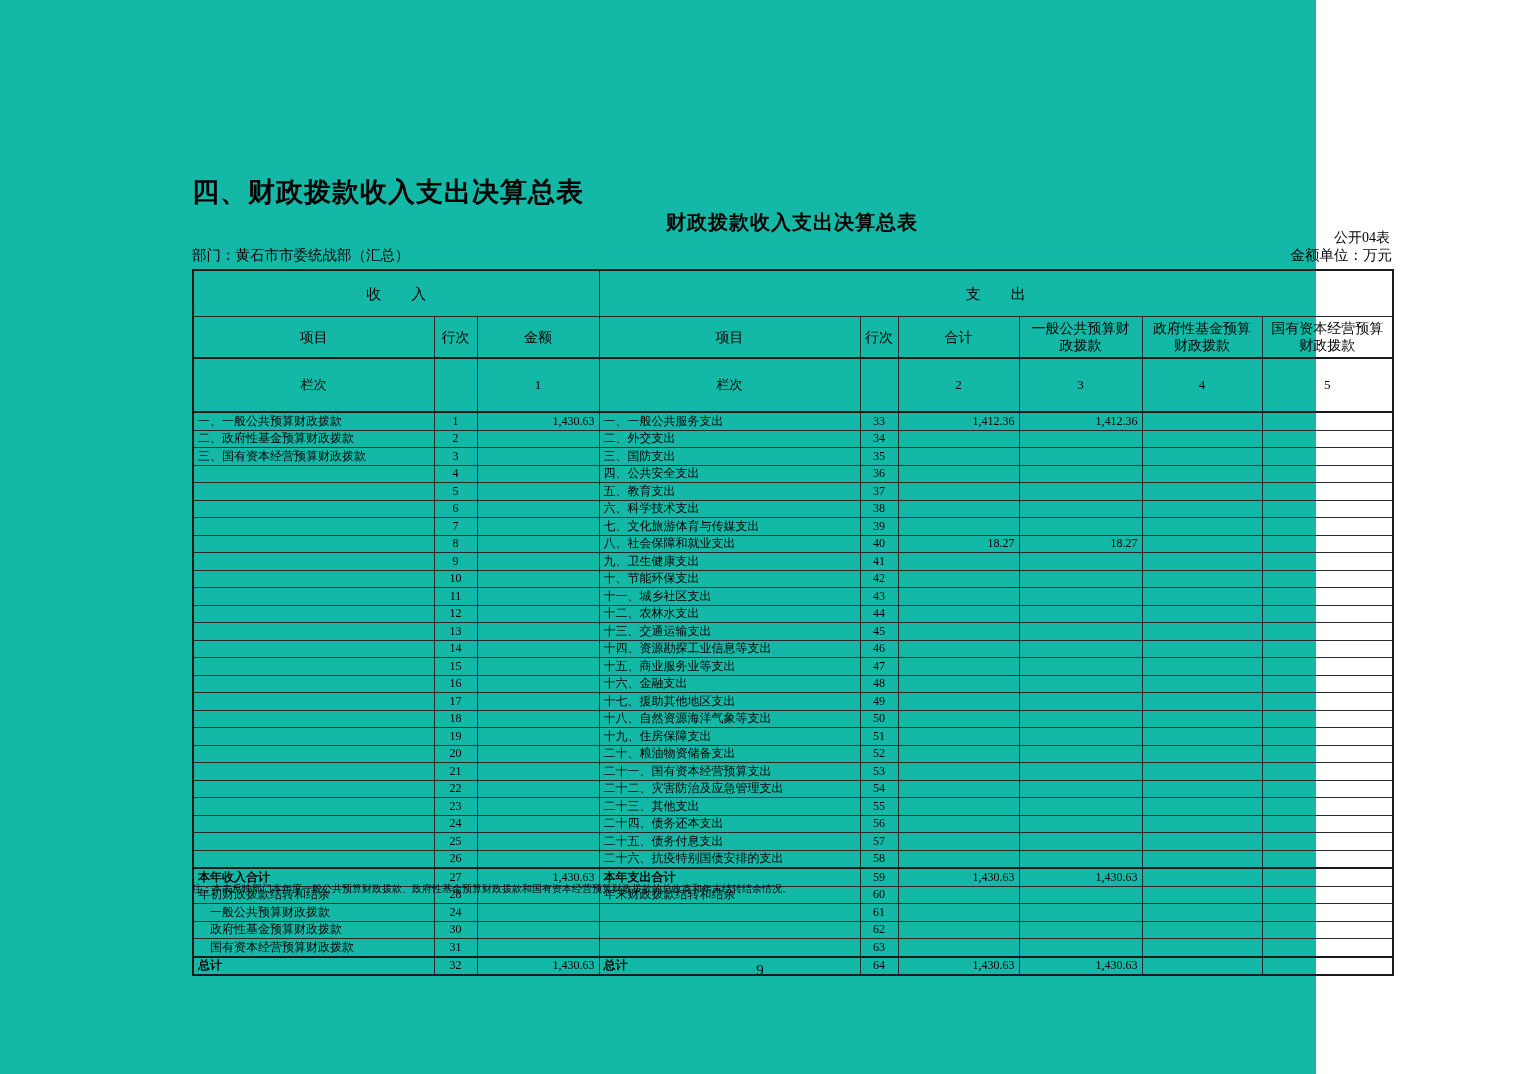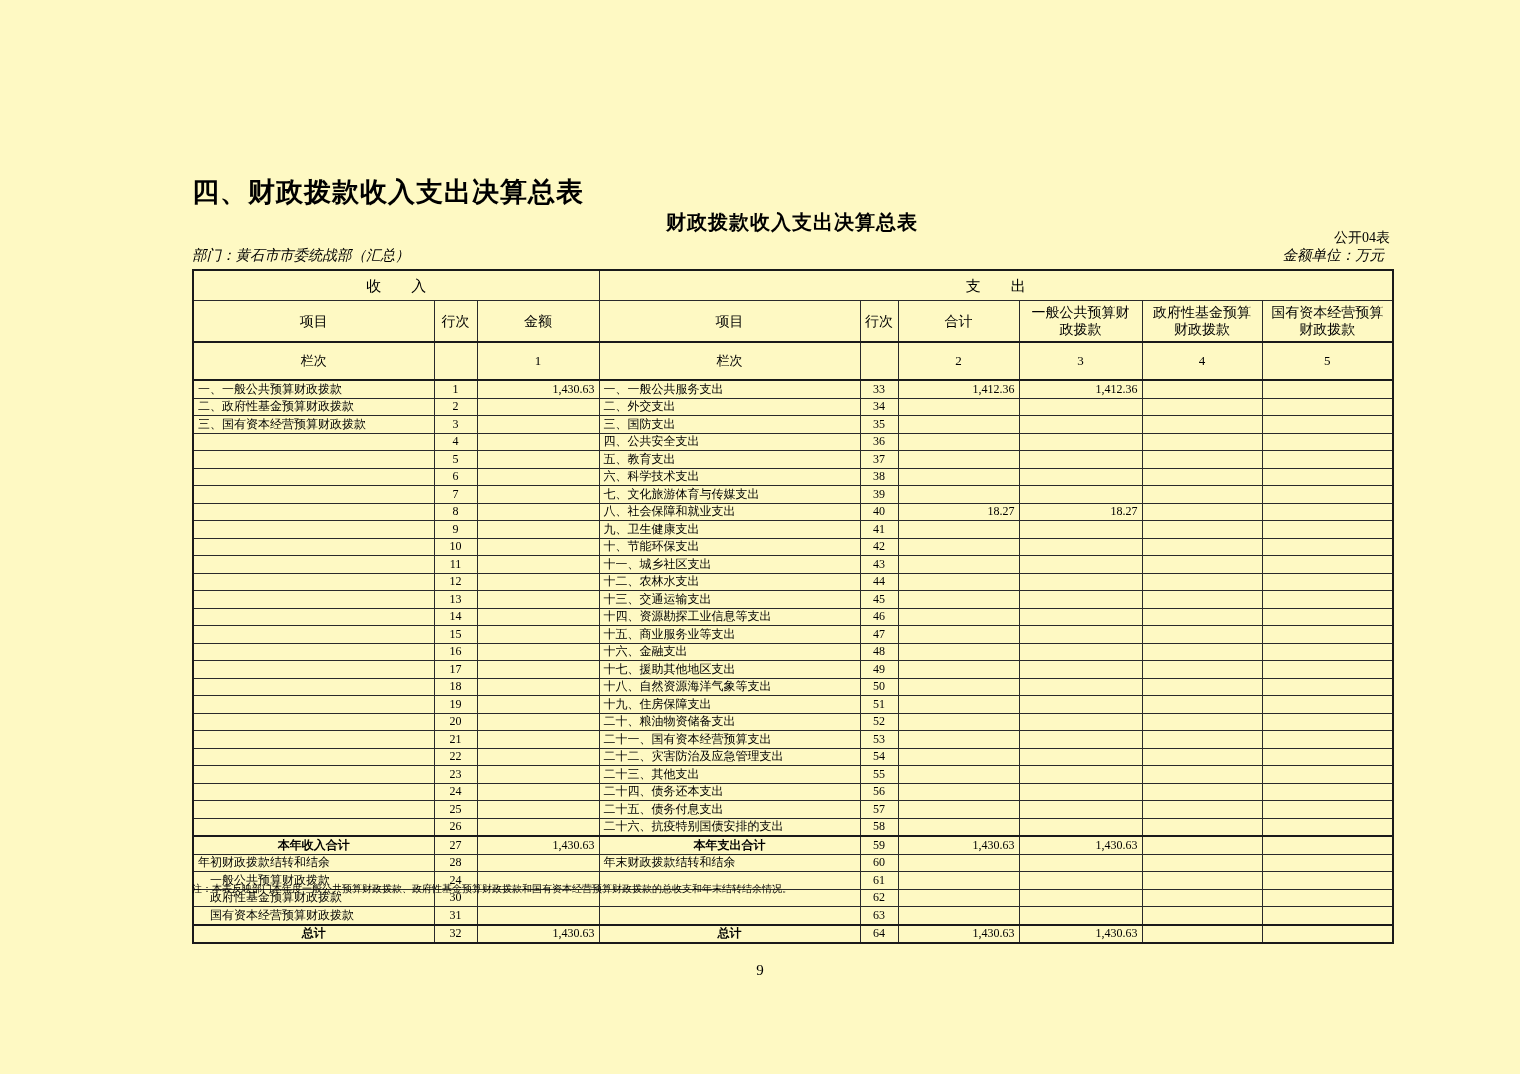--- a/index.html
+++ b/index.html
@@ -1,56 +1,56 @@
 <!DOCTYPE html>
 <html><head>
 <meta charset="utf-8">
 <style>
   html,body{margin:0;padding:0;}
   body{
     width:1520px;height:1074px;background:#ffffff;color:#000;
     font-family:"Liberation Serif","DejaVu Serif",serif;
     position:relative;overflow:hidden;
   }
-  .page{position:absolute;left:0;top:0;width:1520px;height:1074px;background:#fef9c3;}
+  .page{position:absolute;left:0;top:0;width:1316px;height:1074px;background:#14b8a6;}
   .content{position:absolute;left:192px;top:0;width:1200px;height:100%;}
   .heading{
     position:absolute;left:0;top:174px;margin:0;
     font-family:"Liberation Sans","DejaVu Sans",sans-serif;
     font-size:27px;font-weight:bold;color:#000;letter-spacing:1px;white-space:nowrap;
   }
   .table-title{
     position:absolute;left:0;top:209px;width:100%;text-align:center;
     font-family:Liberation Mono, monospace;
     font-size:20px;font-weight:bold;letter-spacing:1px;
   }
   .meta-code{position:absolute;right:2px;top:229px;font-size:14px;}
-  .meta-line{position:absolute;left:0;right:8px;top:246px;display:flex;justify-content:space-between;font-size:14.5px;font-style:italic;}
+  .meta-line{position:absolute;left:0;right:0;top:246px;display:flex;justify-content:space-between;font-size:14.5px;}
   table.budget{
     position:absolute;left:0;top:269px;width:1200px;
     border-collapse:collapse;table-layout:fixed;
     border:2px solid #1a1a1a;
   }
   table.budget th, table.budget td{
     border:1px solid #2a2a2a;
     font-weight:normal;overflow:hidden;white-space:nowrap;
   }
-  tr.section-row th{height:21px;font-size:15px;text-align:center;padding:4px;line-height:20px;}
+  tr.section-row th{height:21px;font-size:15px;text-align:center;padding:12px;line-height:20px;}
   tr.header-row th{height:40px;font-size:14px;text-align:center;padding:0 2px;line-height:17px;}
   tr.header-row th.wrap{white-space:pre-line;}
   tr.lanci-row th{
-    height:20px;font-size:13px;text-align:center;padding:8px;line-height:18px;
+    height:20px;font-size:13px;text-align:center;padding:16px;line-height:18px;
     border-top:2px solid #1a1a1a;border-bottom:2px solid #1a1a1a;
   }
   tbody td{height:16.5px;font-size:12px;line-height:15px;padding:0 4px;}
   tbody td.item{text-align:left;}
   tbody td.num{text-align:center;}
   tbody td.amt{text-align:right;}
   tbody tr.totals-row td{border-top:2px solid #1a1a1a;}
-  tbody td.bold-center{text-align:center;font-weight:bold;}
+  tbody td.bold-center{text-align:left;font-weight:bold;}
   .note{position:absolute;left:0;top:882px;font-size:10px;white-space:nowrap;font-family:Liberation Mono, monospace;}
   .page-number{position:absolute;left:0;top:962px;width:1520px;text-align:center;font-size:15px;}
 </style>
 </head>
 <body>
 
 <div class="page">
   <div class="content">
 
     <h1 class="heading">四、财政拨款收入支出决算总表</h1>

